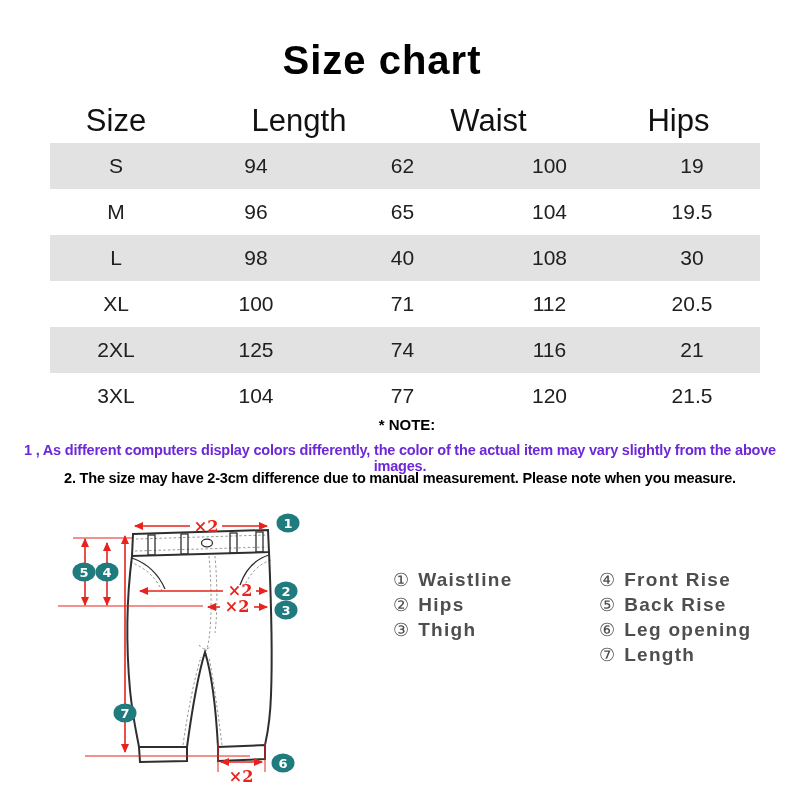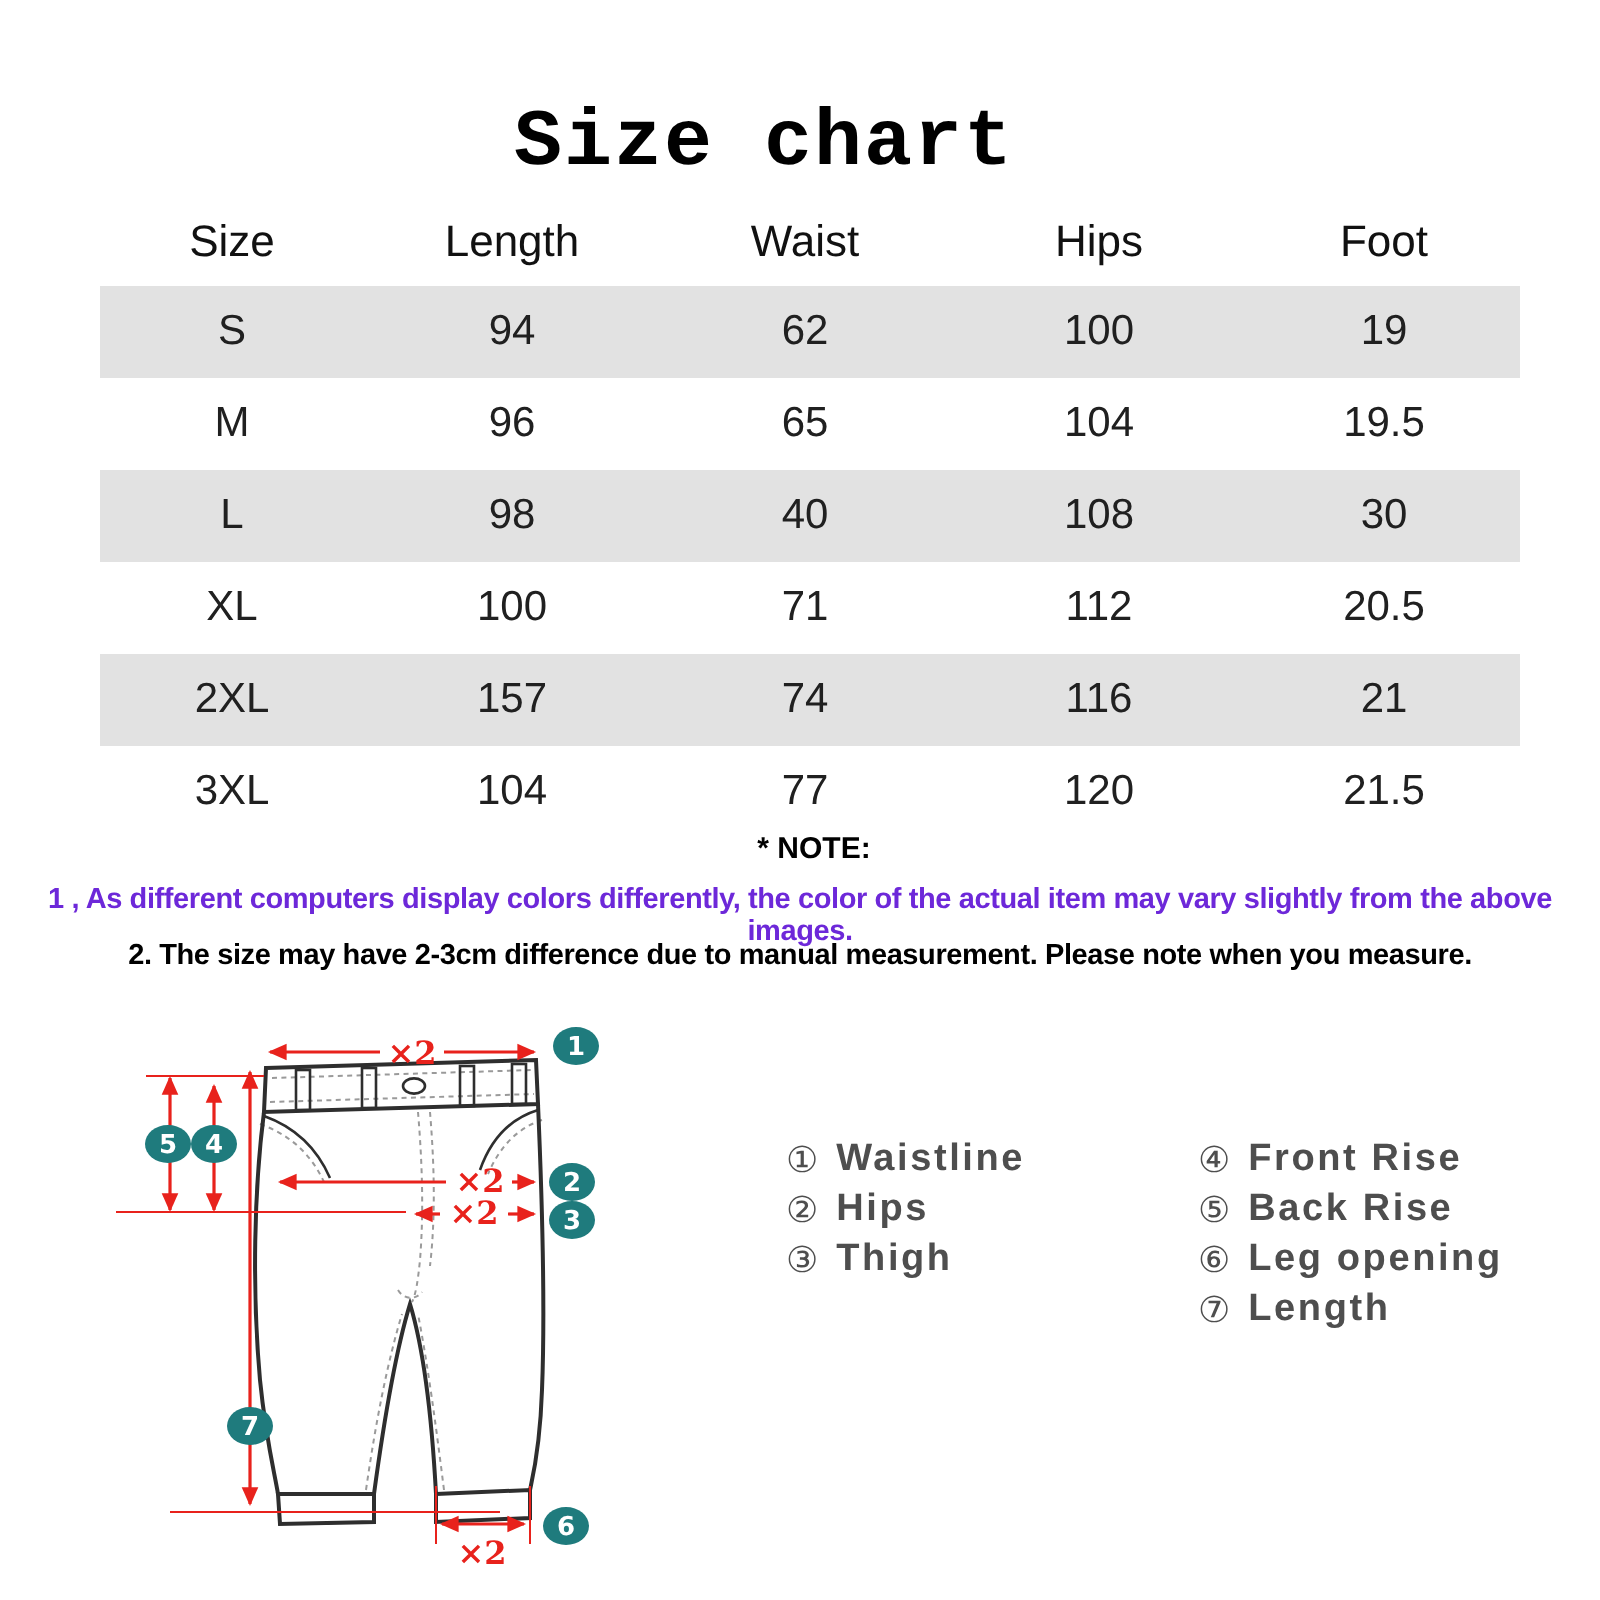--- a/index.html
+++ b/index.html
@@ -1,24 +1,24 @@
 <!DOCTYPE html>
 <html><head>
 <meta charset="utf-8">
 <style>
   html,body{margin:0;padding:0;background:#fff;}
   .page{position:relative;width:800px;height:800px;background:#ffffff;overflow:hidden;
         font-family:"Liberation Sans",sans-serif;color:#1c1c1c;}
-  .title{position:absolute;left:0;top:50px;width:764px;text-align:center;
-         font-family:Liberation Mono, monospace;font-weight:bold;font-size:40px;
+  .title{position:absolute;left:0;top:38px;width:764px;text-align:center;
+         font-family:Liberation Sans, sans-serif;font-weight:bold;font-size:40px;
          letter-spacing:1px;color:#000;}
   
   .stable{position:absolute;left:50px;top:98px;width:710px;}
   .thead{display:grid;grid-template-columns:132px 148px 145px 149px 136px;height:45px;
-         align-items:center;text-align:center;font-size:22px;color:#111;}
+         align-items:center;text-align:center;font-size:31px;color:#111;gap:43px;}
   .srow{display:grid;grid-template-columns:132px 148px 145px 149px 136px;height:46px;
         align-items:center;text-align:center;font-size:21px;color:#202020;}
   .srow.alt{background:#e2e2e2;}
   
   .note-head{position:absolute;left:0;top:416px;width:814px;text-align:center;
              font-size:15px;font-weight:bold;color:#000;}
   .note-1{position:absolute;left:0;top:442px;width:800px;text-align:center;
           font-size:14.5px;font-weight:bold;letter-spacing:-0.2px;color:#6d28d9;}
   .note-2{position:absolute;left:0;top:470px;width:800px;text-align:center;
           font-size:14.5px;font-weight:bold;letter-spacing:-0.2px;color:#000;}
@@ -77,21 +77,21 @@
     </div>
     <div class="srow">
       <div>XL</div>
       <div>100</div>
       <div>71</div>
       <div>112</div>
       <div>20.5</div>
     </div>
     <div class="srow alt">
       <div>2XL</div>
-      <div>157</div>
+      <div>125</div>
       <div>74</div>
       <div>116</div>
       <div>21</div>
     </div>
     <div class="srow">
       <div>3XL</div>
       <div>104</div>
       <div>77</div>
       <div>120</div>
       <div>21.5</div>

